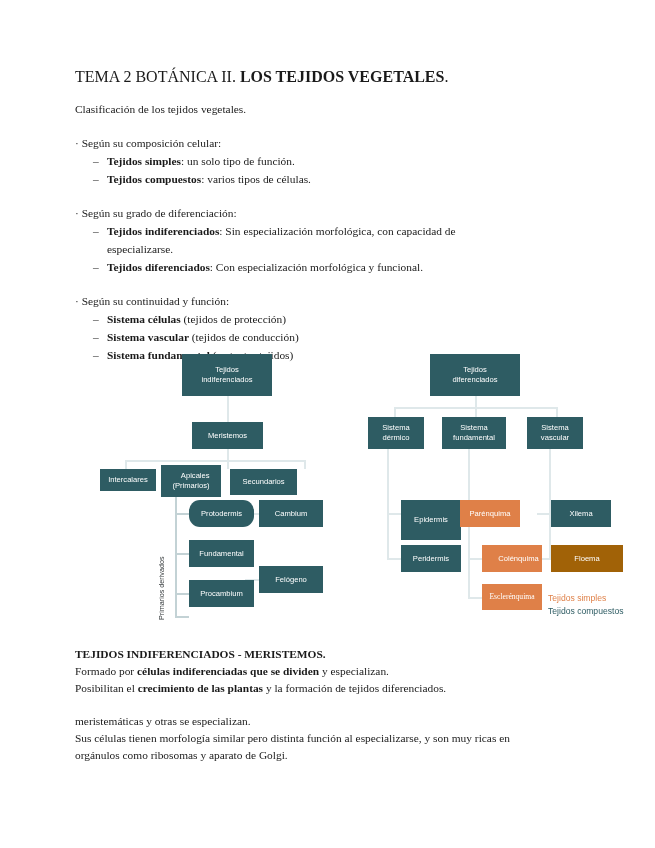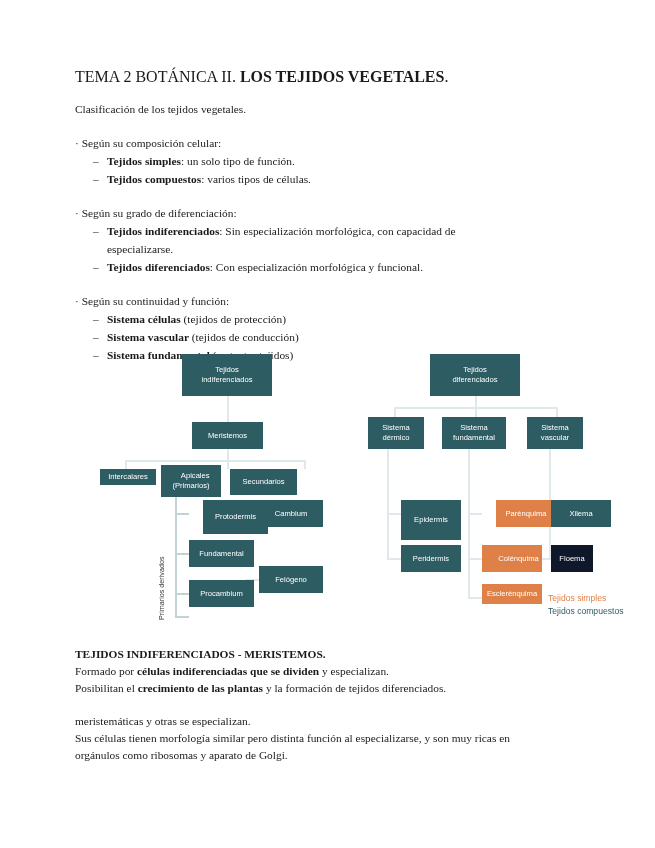--- a/index.html
+++ b/index.html
@@ -159,33 +159,33 @@
       <div class="conn" style="left:170px; top:225px; width:14px; height:1.6px;"></div>
 
       <div class="node" style="left: 107px; top: 0px; width: 90px; height: 42px; background: rgb(46, 92, 99);">
         <span>Tejidos<br>indiferenciados</span>
       </div>
 
       <div class="node" style="left: 117px; top: 68px; width: 71px; height: 27px; background: rgb(46, 92, 99);">
         <span>Meristemos</span>
       </div>
 
-      <div class="node" style="left: 25px; top: 115px; width: 56px; height: 16px; background: rgb(46, 92, 99);">
+      <div class="node" style="left: 25px; top: 115px; width: 56px; height: 22px; background: rgb(46, 92, 99);">
         <span>Intercalares</span>
       </div>
       <div class="node" style="left: 86px; top: 111px; width: 60px; height: 32px; background: rgb(46, 92, 99); text-align: right;">
         <span>Apicales<br>(Primarios)</span>
       </div>
       <div class="node" style="left: 155px; top: 115px; width: 67px; height: 26px; background: rgb(46, 92, 99);">
         <span>Secundarios</span>
       </div>
 
       <div class="vtext" style="left:82px; top:266px;">Primarios derivados</div>
 
-      <div class="node" style="left: 128px; top: 146px; width: 65px; height: 34px; background: rgb(46, 92, 99);">
+      <div class="node" style="left: 114px; top: 146px; width: 65px; height: 27px; background: rgb(46, 92, 99); border-radius: 11px;">
         <span>Protodermis</span>
       </div>
       <div class="node" style="left: 114px; top: 186px; width: 65px; height: 27px; background: rgb(46, 92, 99);">
         <span>Fundamental</span>
       </div>
       <div class="node" style="left: 114px; top: 226px; width: 65px; height: 27px; background: rgb(46, 92, 99);">
         <span>Procambium</span>
       </div>
 
       <div class="node" style="left: 184px; top: 146px; width: 64px; height: 27px; background: rgb(46, 92, 99);">
@@ -228,34 +228,34 @@
         <span>Sistema<br>vascular</span>
       </div>
 
       <div class="node" style="left: 326px; top: 146px; width: 60px; height: 40px; background: rgb(46, 92, 99);">
         <span>Epidermis</span>
       </div>
       <div class="node" style="left: 326px; top: 191px; width: 60px; height: 27px; background: rgb(46, 92, 99);">
         <span>Peridermis</span>
       </div>
 
-      <div class="node orange" style="left: 421px; top: 146px; width: 60px; height: 27px; background: rgb(223, 128, 72);">
+      <div class="node orange" style="left: 385px; top: 146px; width: 60px; height: 27px; background: rgb(223, 128, 72);">
         <span>Parénquima</span>
       </div>
       <div class="node orange" style="left: 407px; top: 191px; width: 60px; height: 27px; background: rgb(223, 128, 72); padding-left: 16px;">
         <span>Colénquima</span>
       </div>
-      <div class="node orange" style="left: 407px; top: 230px; width: 60px; height: 20px; background: rgb(223, 128, 72);">
+      <div class="node orange" style="left: 407px; top: 230px; width: 60px; height: 26px; background: rgb(223, 128, 72); font-family: Liberation Serif, serif;">
         <span>Esclerénquima</span>
       </div>
 
       <div class="node" style="left: 476px; top: 146px; width: 60px; height: 27px; background: rgb(46, 92, 99);">
         <span>Xilema</span>
       </div>
-      <div class="node" style="left: 476px; top: 191px; width: 42px; height: 27px; background: #0f172a;">
+      <div class="node" style="left: 476px; top: 191px; width: 72px; height: 27px; background: #a16207;">
         <span>Floema</span>
       </div>
 
       <div class="legend" style="left:473px; top:238px;">
         <div class="simples">Tejidos simples</div>
         <div class="compuestos">Tejidos compuestos</div>
       </div>
     </div>
 
     <div style="height:282px;"></div>

